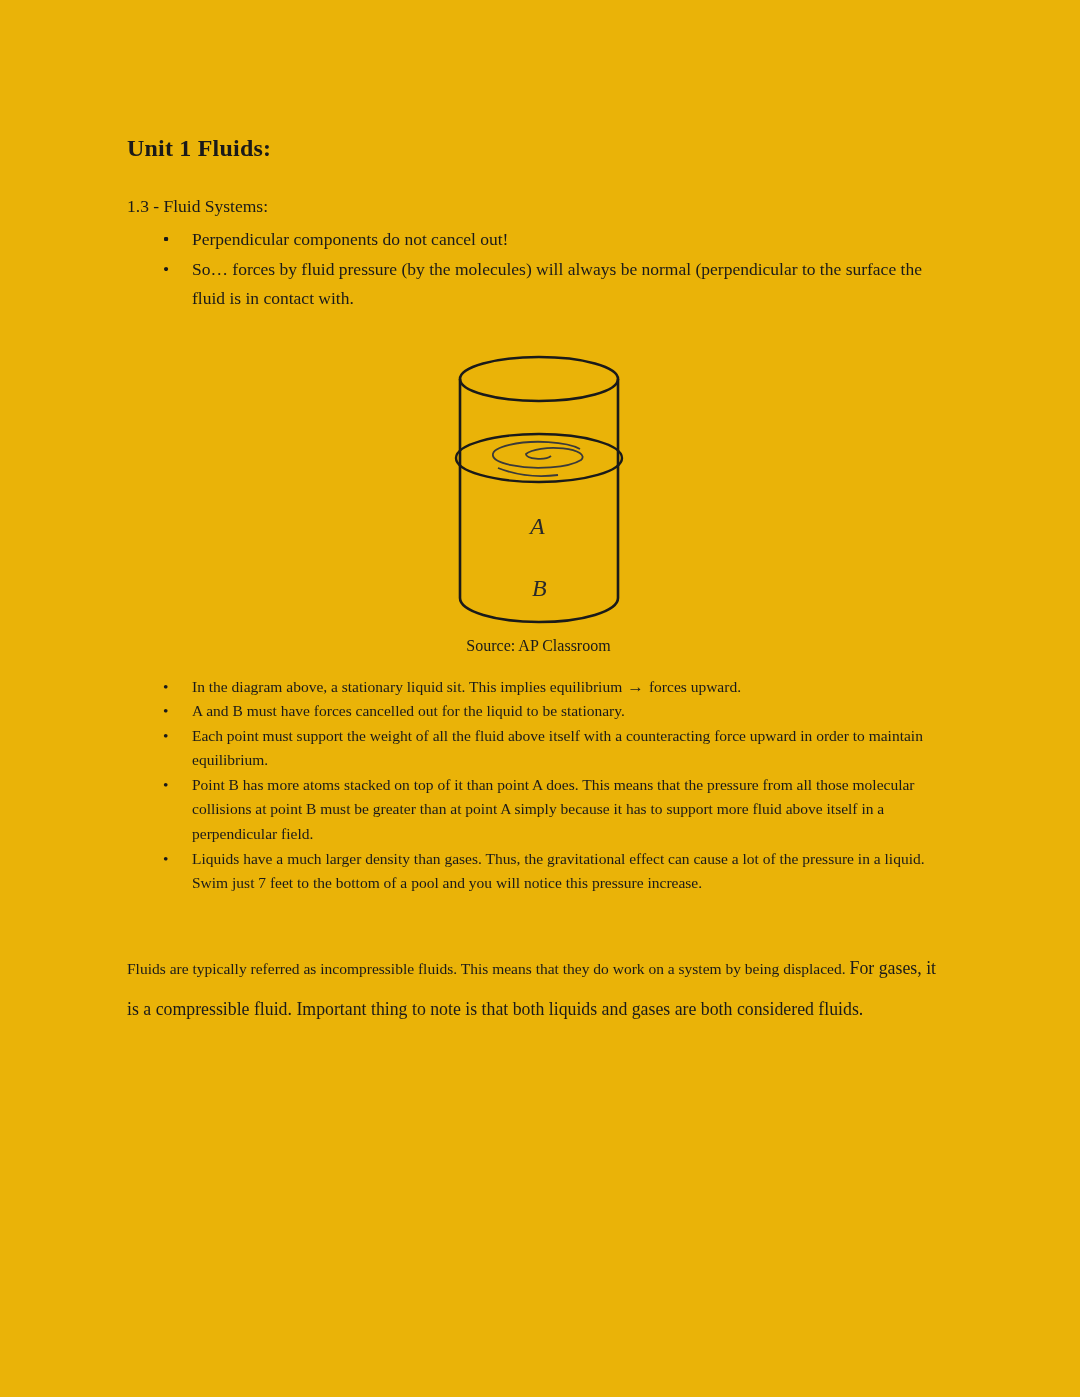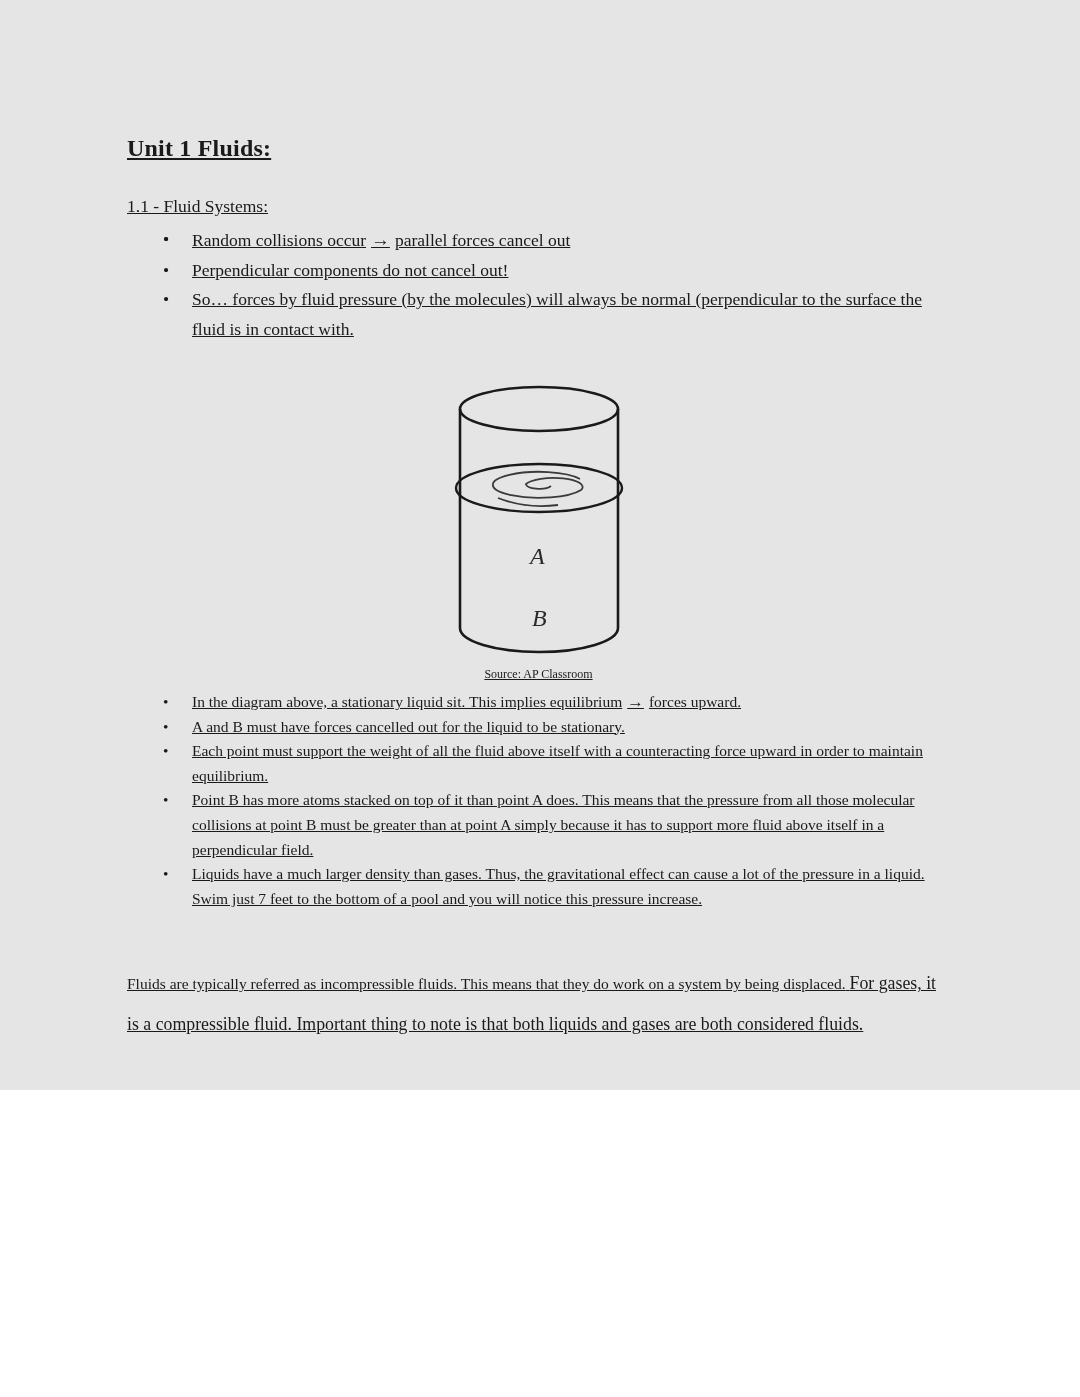--- a/index.html
+++ b/index.html
@@ -1,25 +1,24 @@
 <!DOCTYPE html>
 <html><head>
 <meta charset="utf-8">
 <style>
   html, body { margin: 0; padding: 0; }
   body { background: #ffffff; }
   .page {
     position: relative;
     width: 1080px;
-    height: 1090px;
-    background: #e5e5e5;
+    height: 1397px;
+    background: #eab308;
     overflow: hidden;
     font-family: "Liberation Serif", serif;
     color: #1a1a1a;
-    text-decoration: underline;
   }
   .content {
     padding: 135px 130px 0 127px;
   }
   .doc-title {
     font-size: 24px;
     font-weight: bold;
     margin: 0 0 34px 0;
     letter-spacing: 0.2px;
   }
@@ -54,23 +53,23 @@
     margin: 0 5px;
   }
   .figure {
     margin-top: 40px;
     display: flex;
     flex-direction: column;
     align-items: center;
   }
   .figure svg { display: block; }
   .figure-caption {
-    font-size: 12px;
+    font-size: 16px;
     margin-top: 11px;
-    margin-bottom: 8px;
+    margin-bottom: 20px;
     text-align: center;
   }
   .cyl-label {
     font-family: "Liberation Serif", serif;
     font-style: italic;
     font-size: 24px;
     fill: #2a2a2a;
   }
   .closing {
     margin-top: 52px;
@@ -81,29 +80,28 @@
   .closing .large { font-size: 17.8px; }
 </style>
 </head>
 <body>
 
 <div class="page">
   <div class="content">
 
     <h1 class="doc-title">Unit 1 Fluids:</h1>
 
-    <p class="section-heading">1.1 - Fluid Systems:</p>
+    <p class="section-heading">1.3 - Fluid Systems:</p>
 
     <div class="bullet-list bullets-top">
       <div class="bullet-item">
         <span class="marker">•</span>
       </div>
       <div class="bullet-item">
         <span class="marker">•</span>
-        <span class="text"><span>Random collisions occur</span><span class="arrow">→</span><span>parallel forces cancel out</span></span>
       </div>
       <div class="bullet-item">
         <span class="marker">•</span>
         <span class="text">Perpendicular components do not cancel out!</span>
       </div>
       <div class="bullet-item">
         <span class="marker">•</span>
         <span class="text">So… forces by fluid pressure (by the molecules) will always be normal (perpendicular to the surface the fluid is in contact with.</span>
       </div>
     </div>

